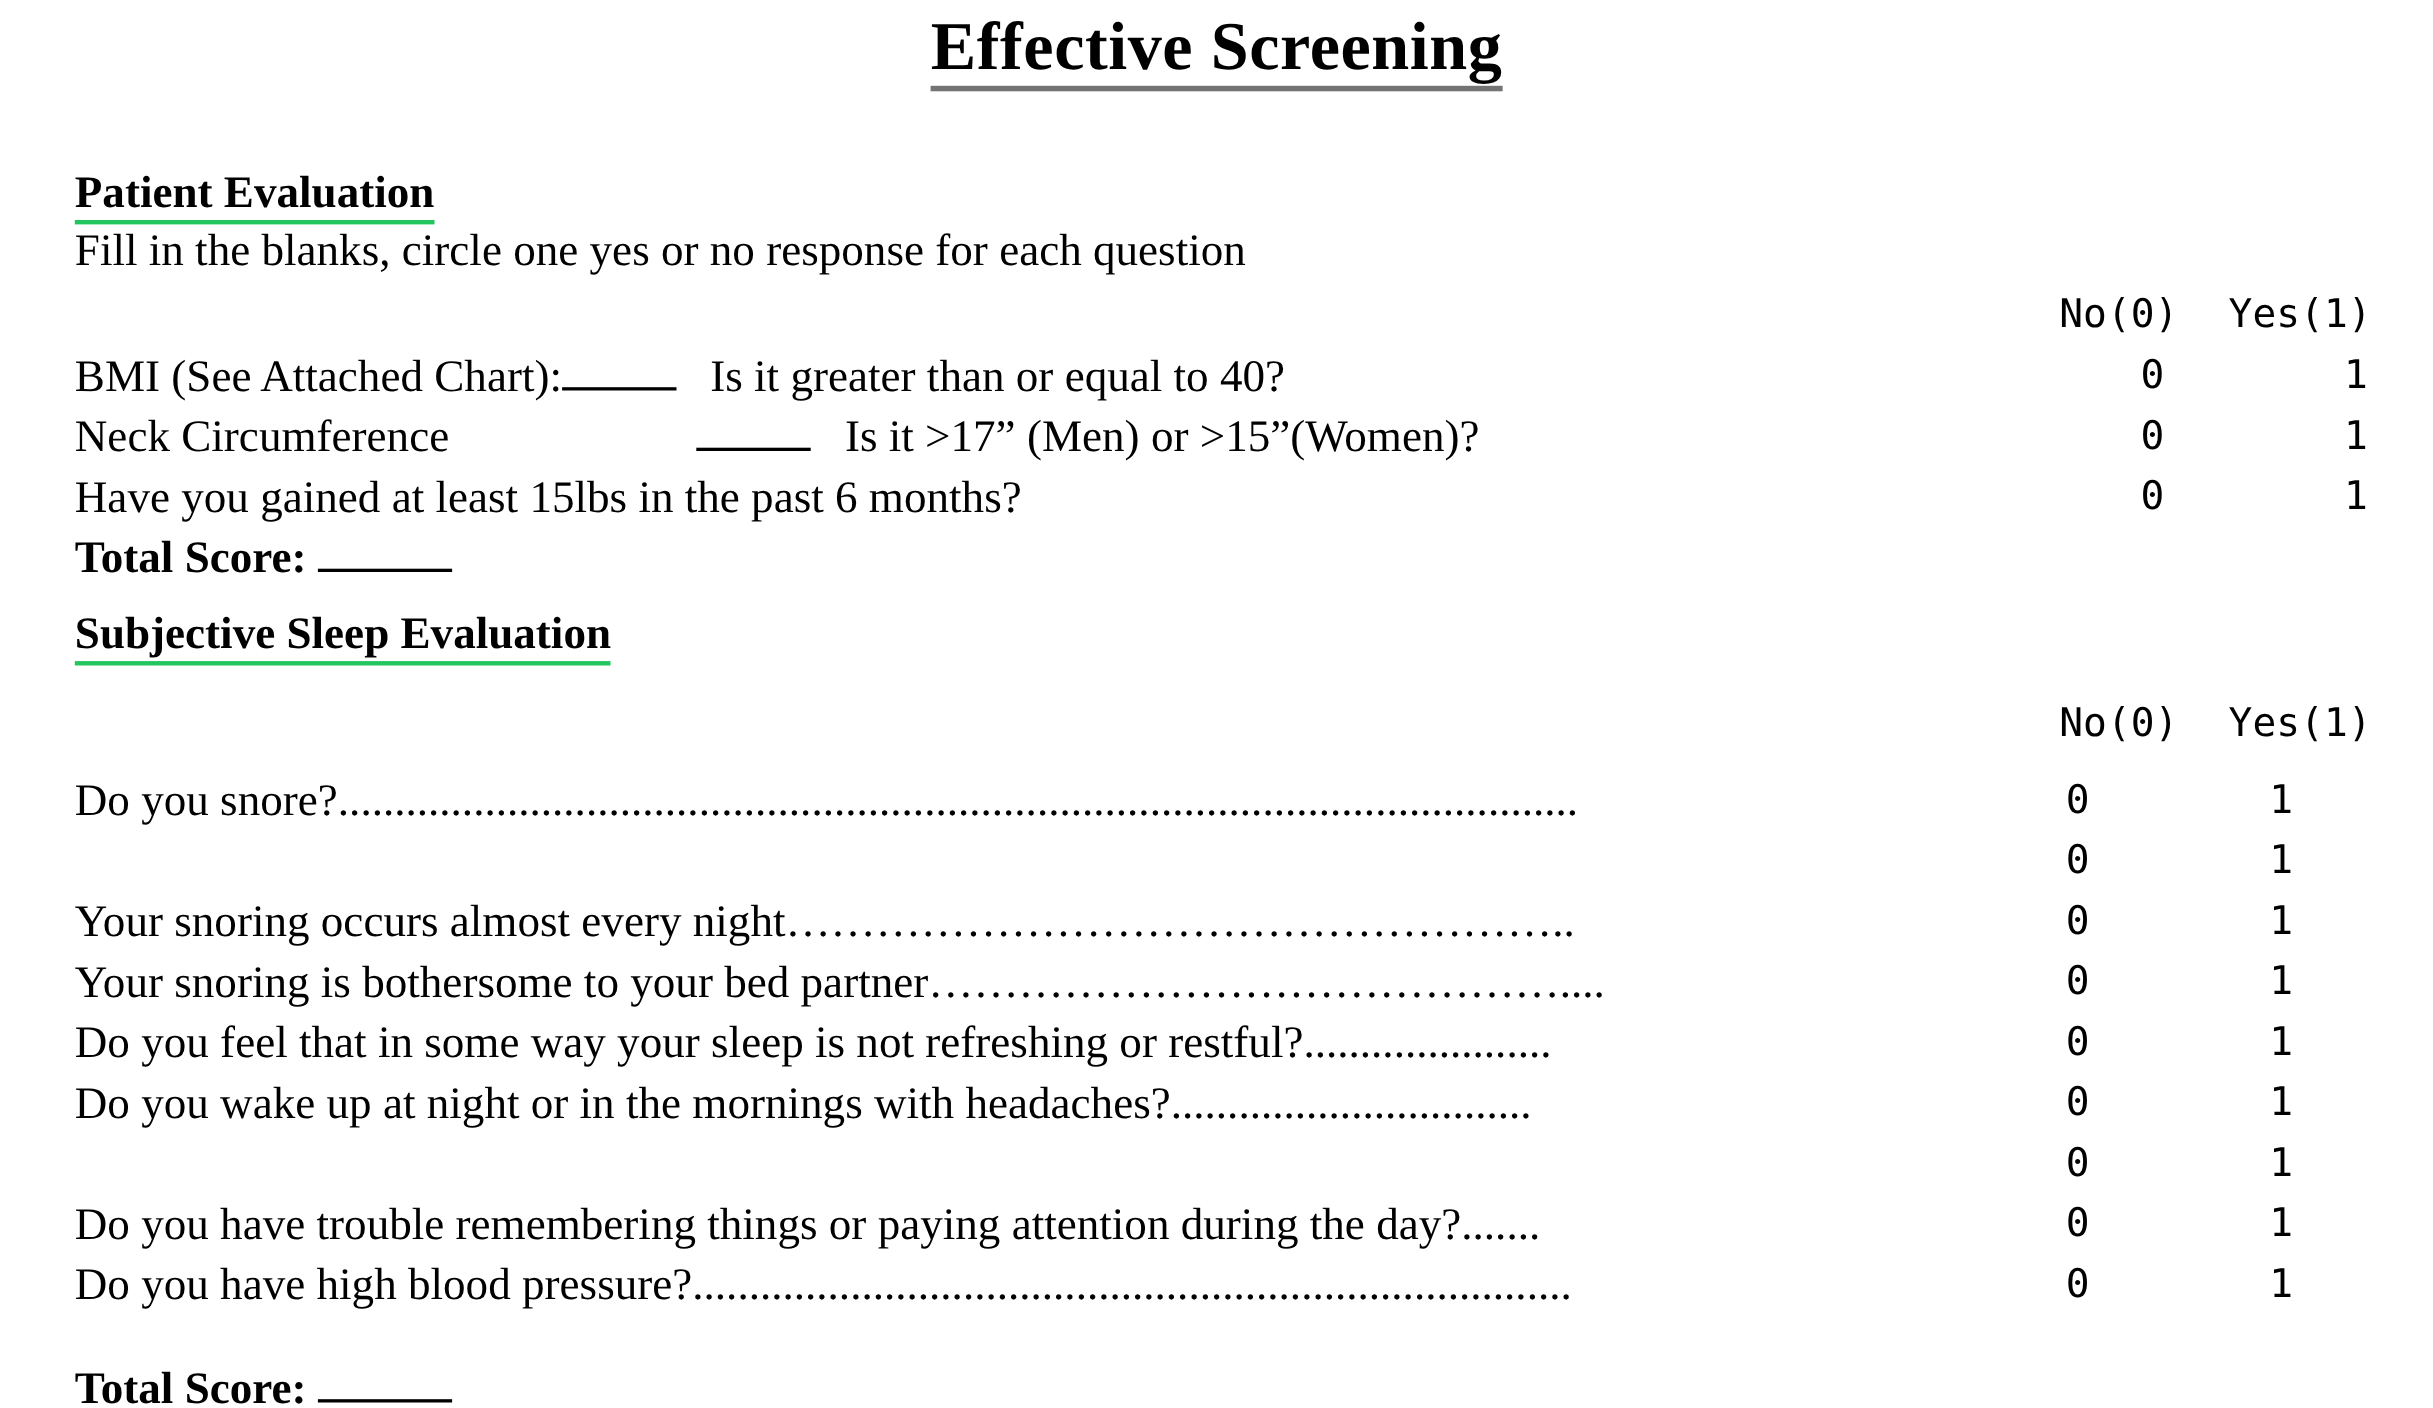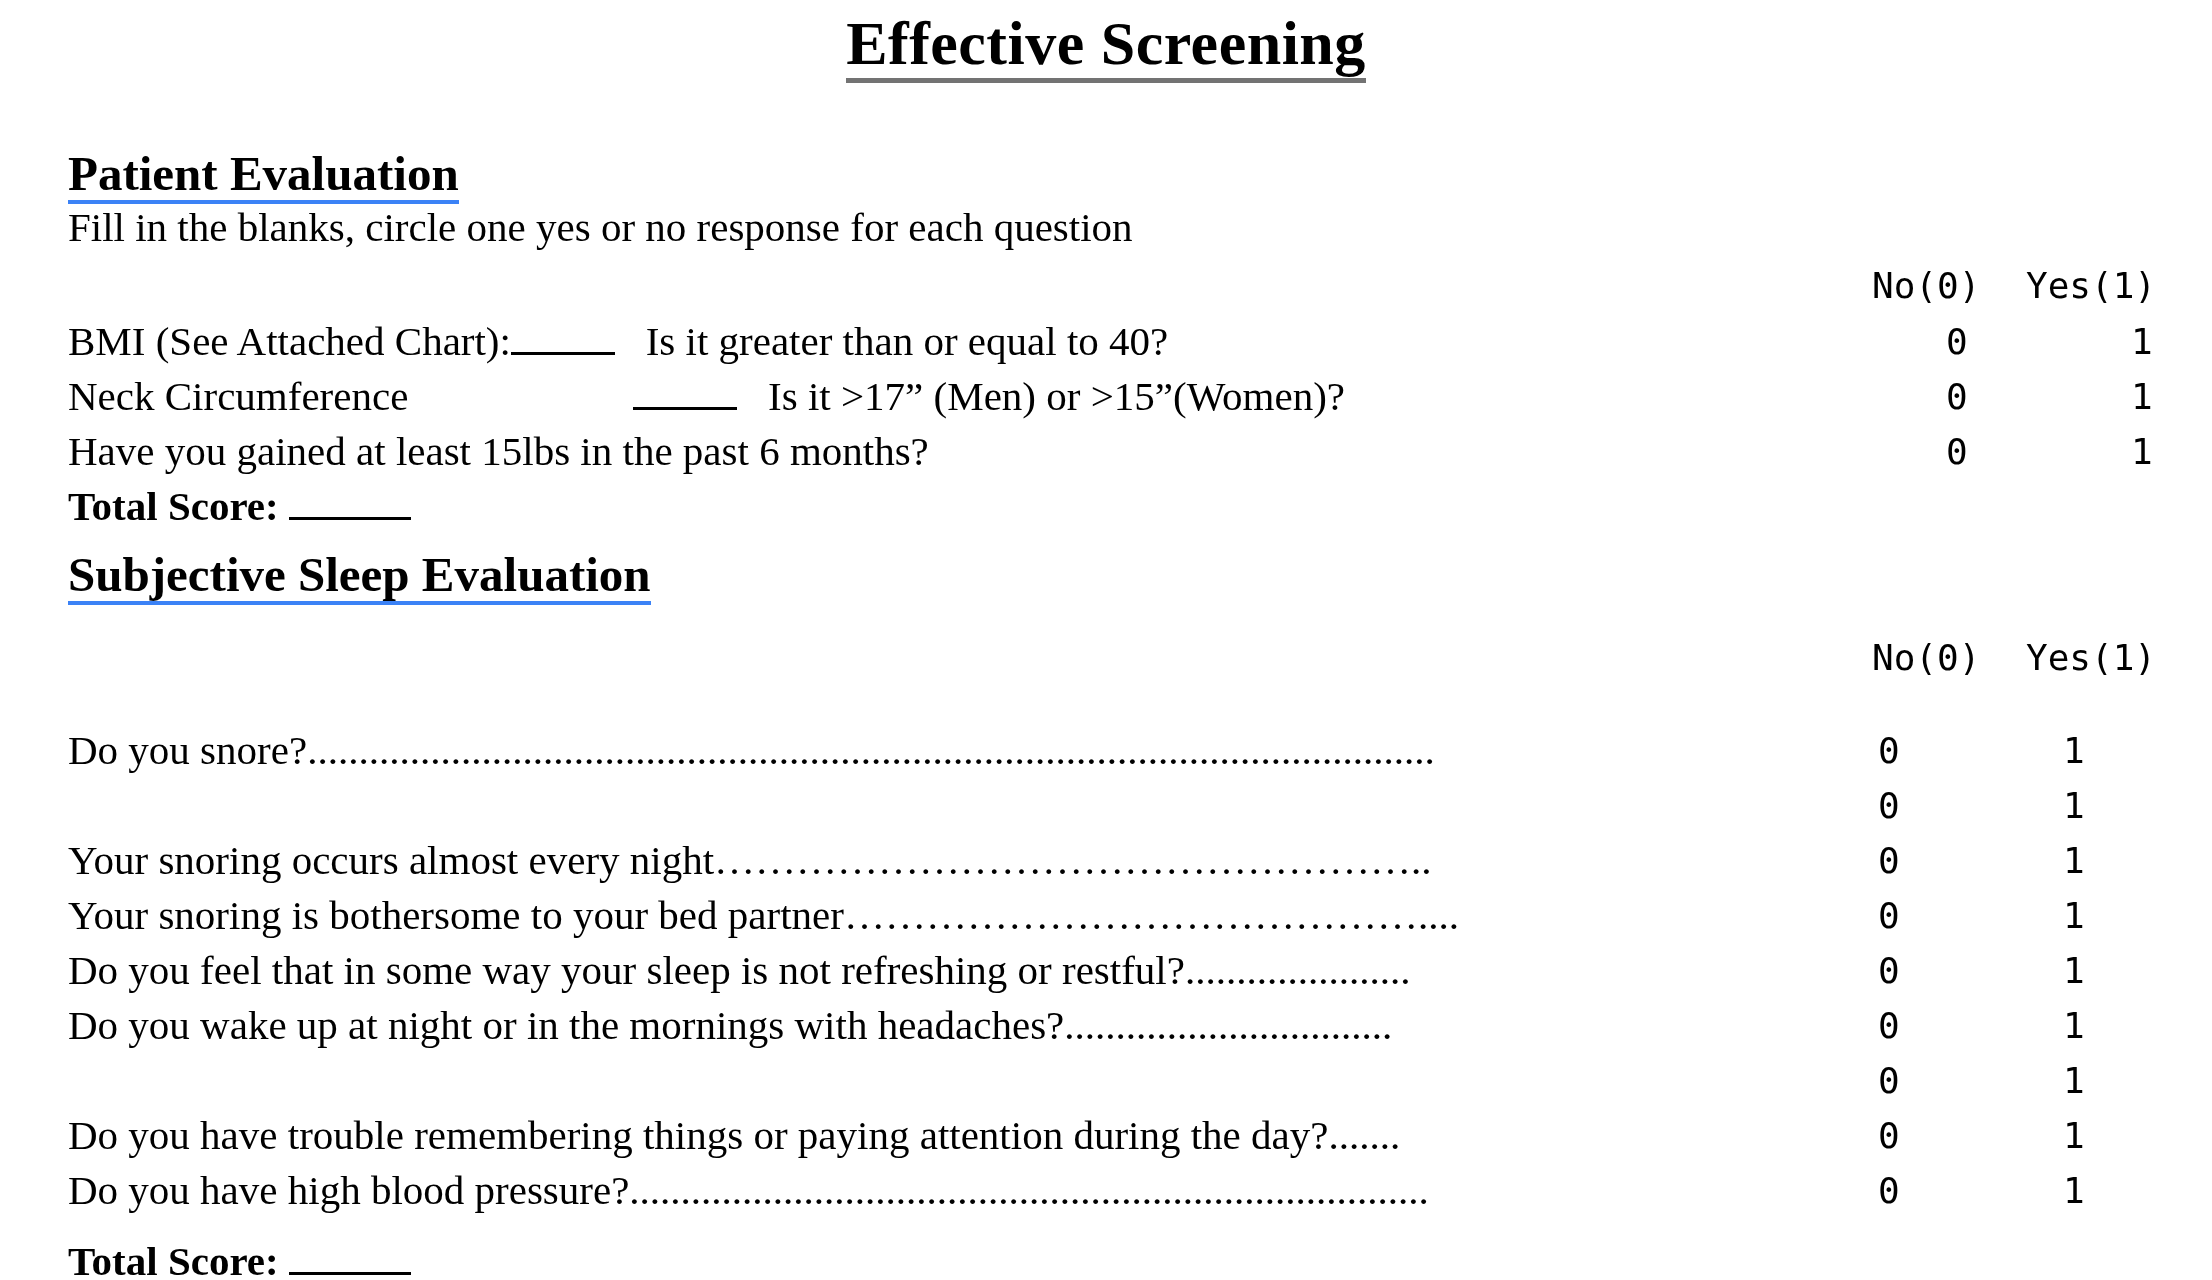--- a/index.html
+++ b/index.html
@@ -45,24 +45,24 @@
 
   
   .body-text {
     font-size: 41px;
     line-height: 55px;
     white-space: nowrap;
   }
 
   .section-head {
     font-weight: bold;
-    font-size: 49px;
+    font-size: 41px;
     line-height: 52px;
     display: inline-block;
-    border-bottom: 4px solid #3b82f6;
+    border-bottom: 4px solid #22c55e;
     white-space: nowrap;
   }
 
   
   .row {
     position: relative;
     height: 55px;
     line-height: 55px;
     white-space: nowrap;
   }
@@ -122,21 +122,21 @@
   #pe-colhdr           { left: 0;    top: 258px; width: 2212px; height: 55px; }
   #pe-row-1            { left: 68px; top: 314px; width: 2144px; }
   #pe-row-2            { left: 68px; top: 369px; width: 2144px; }
   #pe-row-3            { left: 68px; top: 424px; width: 2144px; }
   #pe-total            { left: 68px; top: 479px; }
 
   #sleep-eval-head     { left: 68px; top: 537px; margin-top: 12px; }
   #sleep-colhdr-row    { left: 0;    top: 630px; width: 2212px; height: 55px; }
   #sleep-colhdr-row .qtext { left: 68px; }
 
-  #sleep-rows          { left: 0;    top: 723px; width: 2212px; }
+  #sleep-rows          { left: 0;    top: 700px; width: 2212px; }
   #sleep-rows .row .qtext { left: 68px; }
   #sleep-total         { left: 68px; top: 1234px; }
 </style>
 </head>
 <body>
 
 <div class="page">
 
   <div class="doc-title">
     <span class="ul">Effective Screening</span>

